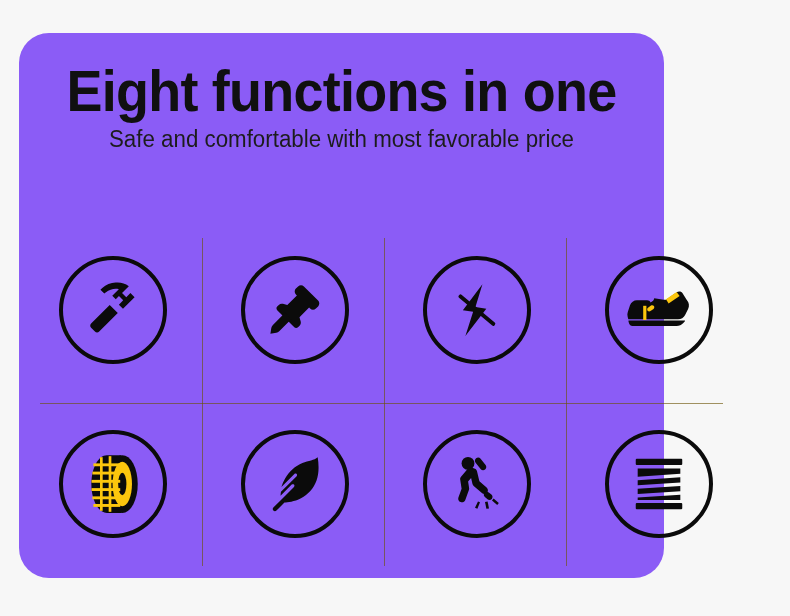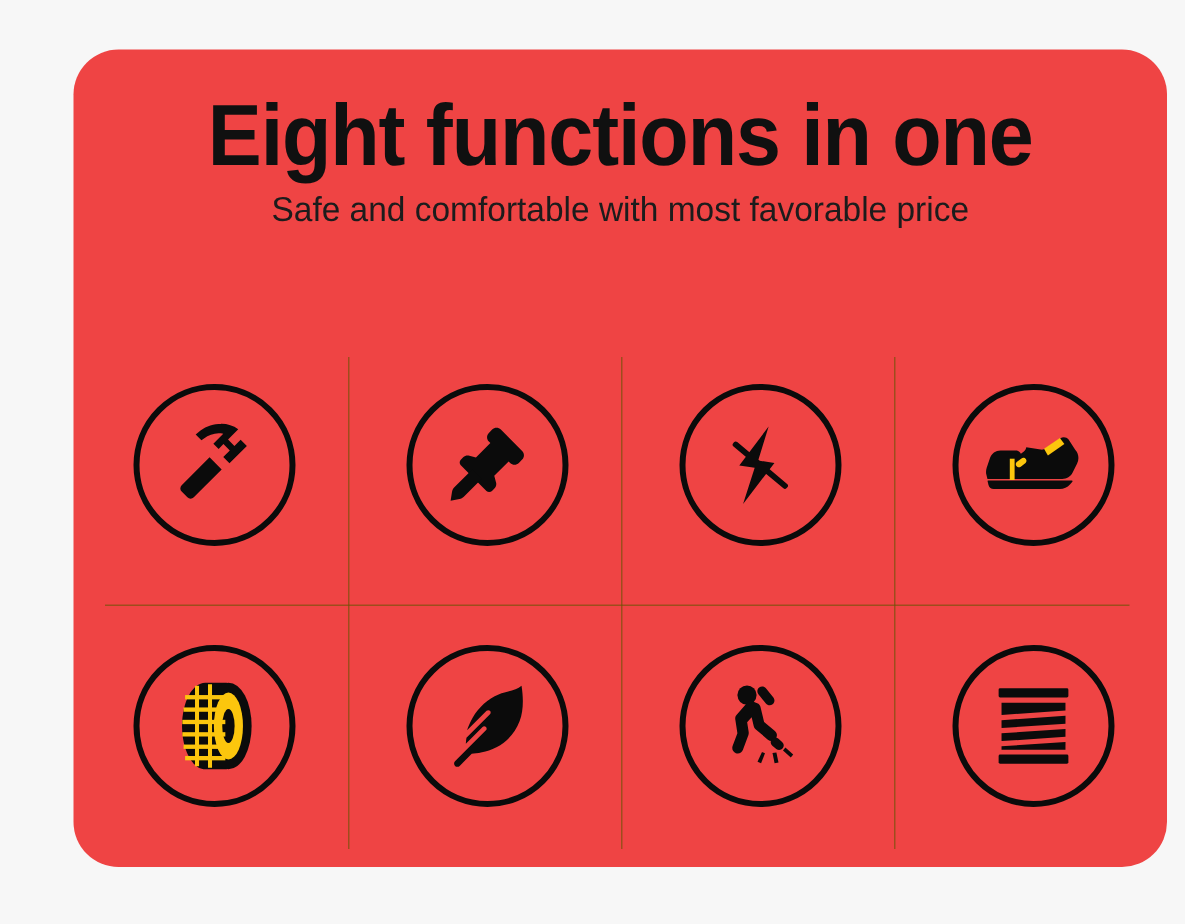--- a/index.html
+++ b/index.html
@@ -10,25 +10,25 @@
   body {
     width: 790px;
     height: 616px;
     font-family: "Liberation Sans", sans-serif;
     overflow: hidden;
     position: relative;
   }
 
   #feature-card {
     position: absolute;
-    left: 49px;
+    left: 19px;
     top: 33px;
-    width: 729px;
+    width: 645px;
     height: 545px;
-    background: #ef4444;
+    background: #8b5cf6;
     border-radius: 30px;
     box-sizing: border-box;
   }
 
   #card-header {
     position: absolute;
     left: 0;
     top: 0;
     width: 100%;
     text-align: center;

